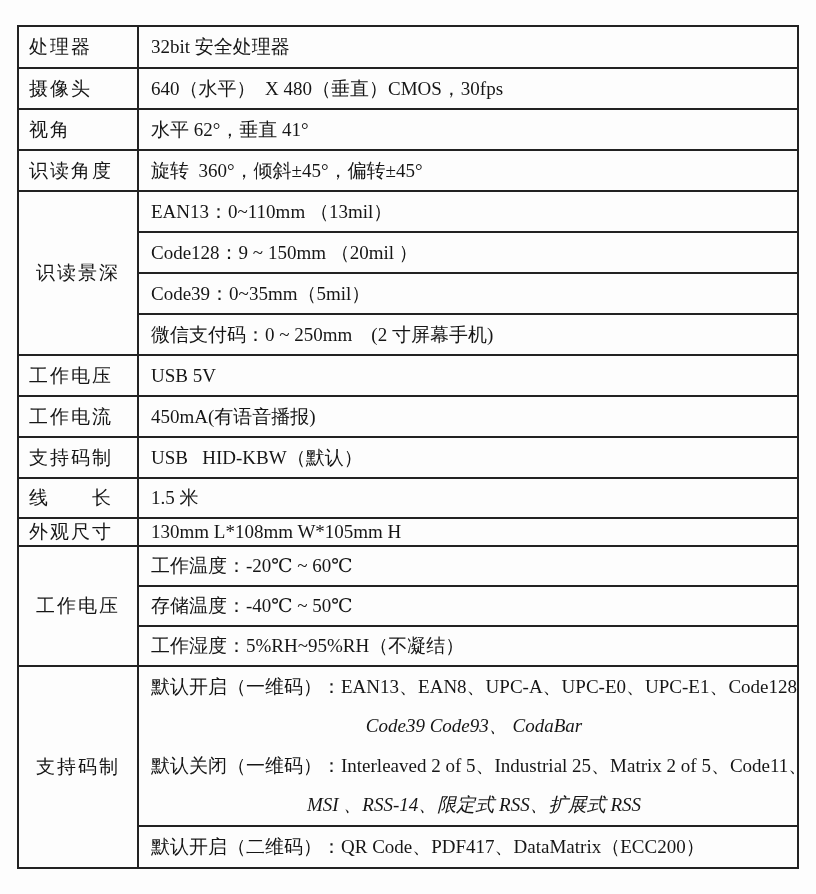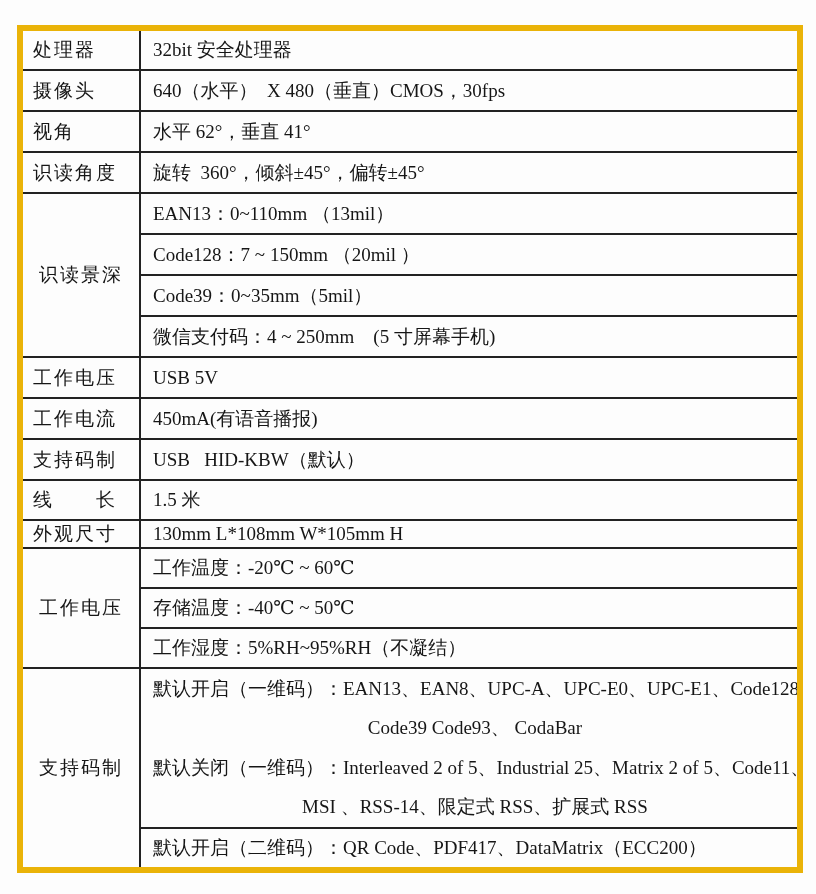--- a/index.html
+++ b/index.html
@@ -13,21 +13,21 @@
   }
   .table-wrap {
     position: absolute;
     left: 17px;
     top: 25px;
   }
   table.spec {
     border-collapse: collapse;
     table-layout: fixed;
     width: 780px;
-    border: 6px solid #eab308;
+    border: 2px solid #eab308;
   }
   col.c-label { width: 120px; }
   col.c-value { width: 660px; }
   th, td {
     border: 2px solid #222222;
     font-size: 19px;
     font-weight: normal;
     vertical-align: middle;
     overflow: hidden;
   }
@@ -59,20 +59,21 @@
   .gline {
     height: 39.5px;
     display: flex;
     align-items: center;
     padding-left: 12px;
     white-space: pre;
   }
   .gline.center {
     justify-content: center;
     padding-left: 12px;
+    font-style: italic;
   }
 </style>
 </head>
 <body>
 
 <div class="table-wrap">
   <table class="spec">
     <colgroup>
       <col class="c-label">
       <col class="c-value">
@@ -97,27 +98,27 @@
     <tr class="h41">
       <th class="label">识读角度</th>
       <td class="value">旋转  360°，倾斜±45°，偏转±45°</td>
     </tr>
 
     <tr class="h41">
       <th class="label center" rowspan="4">识读景深</th>
       <td class="value">EAN13：0~110mm （13mil）</td>
     </tr>
     <tr class="h41">
-      <td class="value">Code128：7 ~ 150mm （20mil ）</td>
+      <td class="value">Code128：9 ~ 150mm （20mil ）</td>
     </tr>
     <tr class="h41">
       <td class="value">Code39：0~35mm（5mil）</td>
     </tr>
     <tr class="h41">
-      <td class="value">微信支付码：4 ~ 250mm    (5 寸屏幕手机)</td>
+      <td class="value">微信支付码：0 ~ 250mm    (2 寸屏幕手机)</td>
     </tr>
 
     <tr class="h41">
       <th class="label">工作电压</th>
       <td class="value">USB 5V</td>
     </tr>
 
     <tr class="h41">
       <th class="label">工作电流</th>
       <td class="value">450mA(有语音播报)</td>

